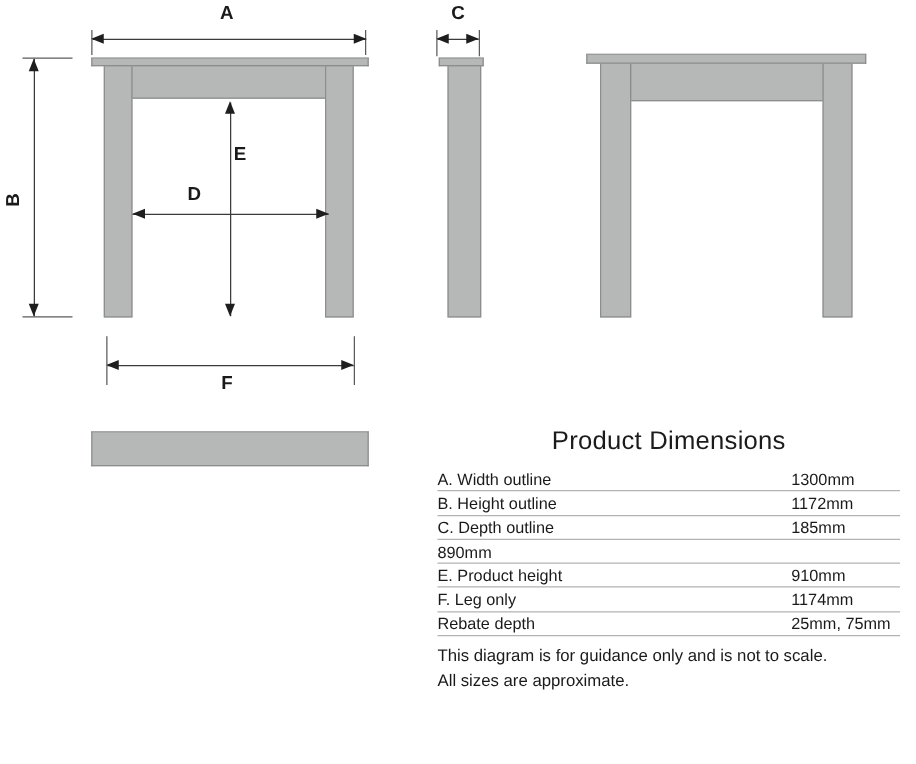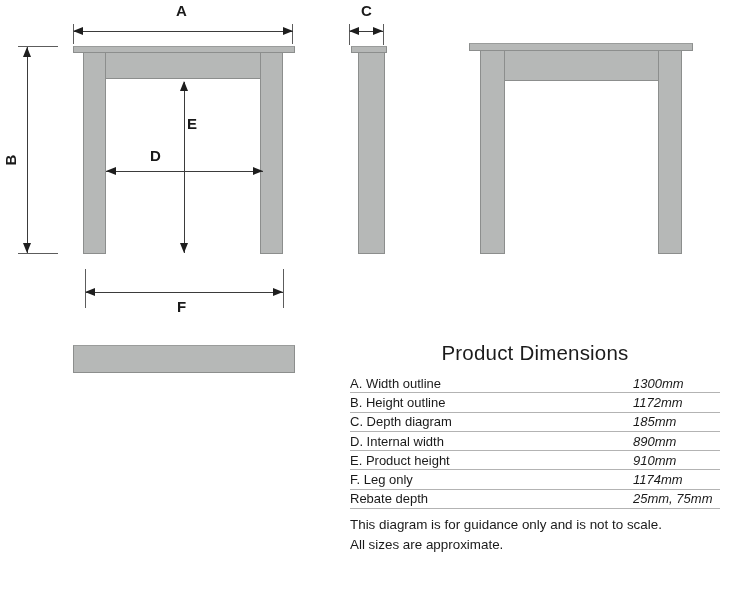--- a/index.html
+++ b/index.html
@@ -22,21 +22,21 @@
   .ah-down {border-left:4px solid transparent;border-right:4px solid transparent;border-top:10px solid #1e1e1e;}
   
   .dimlabel{position:absolute;font-size:15px;font-weight:700;color:#1a1a1a;line-height:16px;}
   .rot{transform:rotate(-90deg);transform-origin:center center;}
   
   .dim-table{position:absolute;left:350px;top:341px;width:370px;color:#1a1a1a;}
   .dim-title{font-size:20.5px;font-weight:500;color:#1b1b1b;margin:0 0 9px 0;letter-spacing:.2px;text-align:center;}
   .dim-rows{width:100%;}
   .dim-row{display:flex;align-items:center;height:19.3px;border-bottom:1px solid #b3b3b3;font-size:13px;box-sizing:border-box;}
   .dim-row .lbl{flex:0 0 283px;white-space:nowrap;}
-  .dim-row .val{flex:1;white-space:nowrap;font-style:italic;}
+  .dim-row .val{flex:1;white-space:nowrap;}
   .notes{margin-top:6px;font-size:13.4px;line-height:19.5px;}
 </style>
 </head>
 <body>
 
 <div class="canvas">
 
   <div class="rect" style="left:105px;top:52px;width:156px;height:27px;"></div>
   <div class="rect" style="left:83px;top:52px;width:23px;height:202px;"></div>
   <div class="rect" style="left:260px;top:52px;width:23px;height:202px;"></div>
@@ -95,25 +95,24 @@
     <div class="dim-rows">
       <div class="dim-row">
         <span class="lbl">A. Width outline</span>
         <span class="val">1300mm</span>
       </div>
       <div class="dim-row">
         <span class="lbl">B. Height outline</span>
         <span class="val">1172mm</span>
       </div>
       <div class="dim-row">
-        <span class="lbl">C. Depth diagram</span>
+        <span class="lbl">C. Depth outline</span>
         <span class="val">185mm</span>
       </div>
       <div class="dim-row">
-        <span class="lbl">D. Internal width</span>
         <span class="val">890mm</span>
       </div>
       <div class="dim-row">
         <span class="lbl">E. Product height</span>
         <span class="val">910mm</span>
       </div>
       <div class="dim-row">
         <span class="lbl">F. Leg only</span>
         <span class="val">1174mm</span>
       </div>

